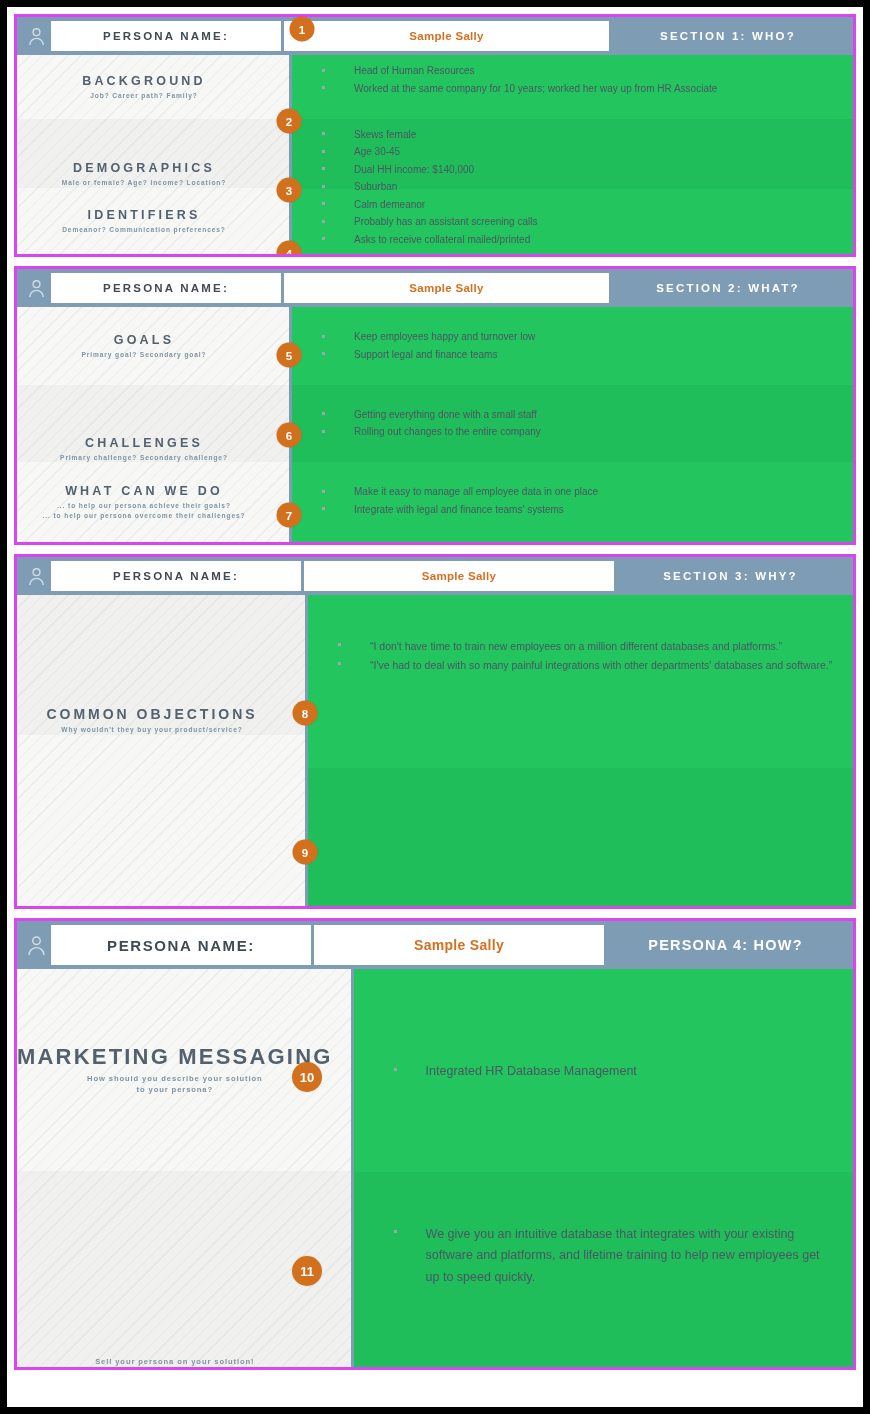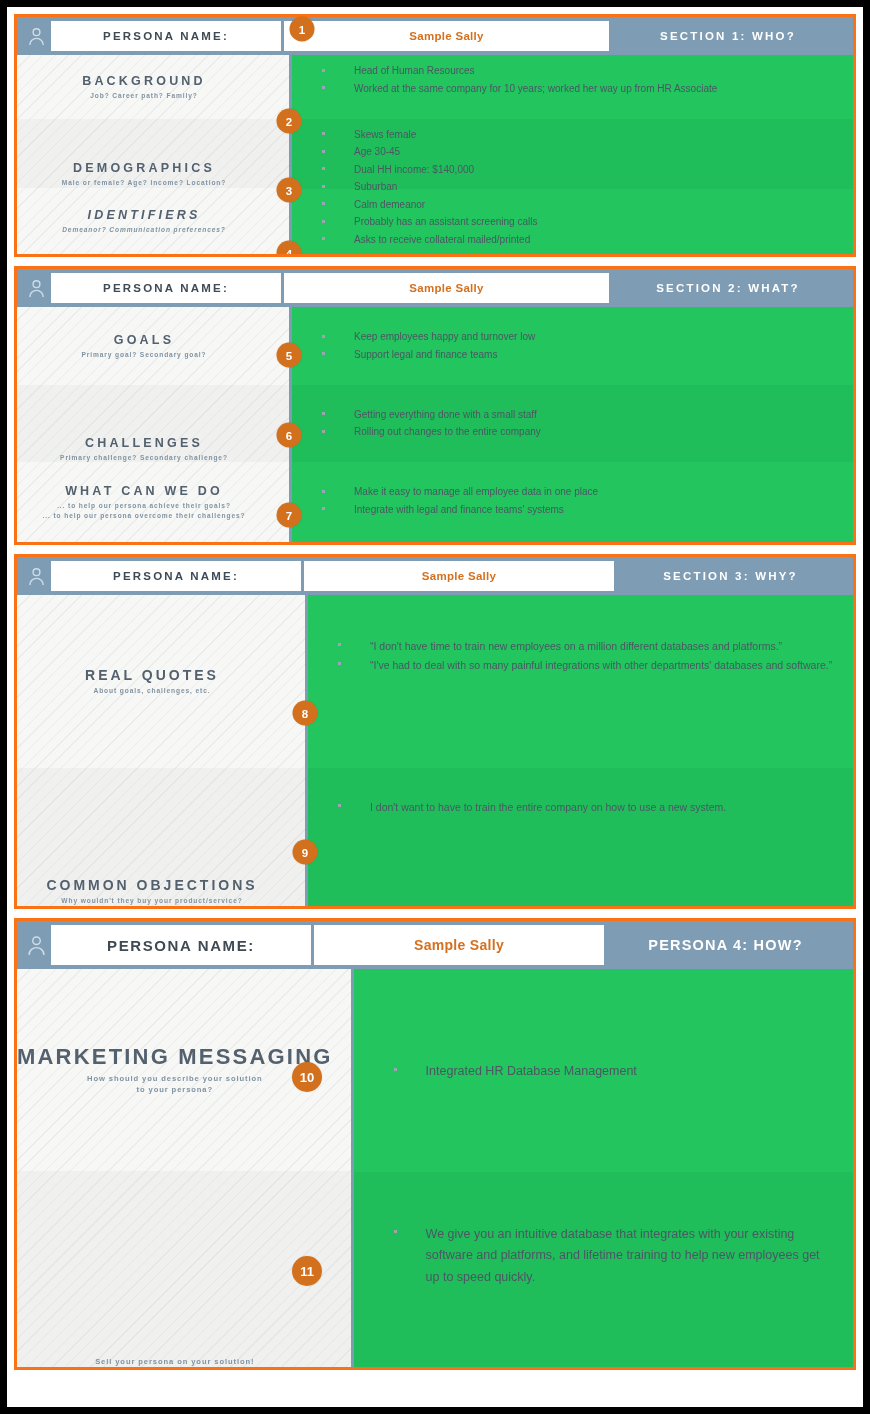--- a/index.html
+++ b/index.html
@@ -21,21 +21,21 @@
   .sheets{
     position:absolute;
     left:7px;right:7px;top:0;bottom:0;
     display:flex;flex-direction:column;
     gap:9px;
     padding-top:7px;
   }
   
   .card{
     box-sizing:border-box;
-    border:3px solid #f97316;
+    border:3px solid #d946ef;
     background:#fbfbfa;
     display:flex;flex-direction:column;
     overflow:hidden;
   }
   .card.s1{height:243px;}
   .card.s2{height:279px;}
   .card.s3{height:355px;}
   .card.s4{height:452px;}
 
   
@@ -204,21 +204,21 @@
               <div class="lbl-title">BACKGROUND</div>
               <div class="lbl-sub">Job? Career path? Family?</div>
             </div>
           </div>
           <div class="row alt" style="height:70px;">
             <div class="lbl-wrap">
               <div class="lbl-title">DEMOGRAPHICS</div>
               <div class="lbl-sub">Male or female? Age? Income? Location?</div>
             </div>
           </div>
-          <div class="row" style="height:68px;font-style:italic;">
+          <div class="row" style="height:68px;">
             <div class="lbl-wrap">
               <div class="lbl-title">IDENTIFIERS</div>
               <div class="lbl-sub">Demeanor? Communication preferences?</div>
             </div>
           </div>
         </div>
         <div class="contentcol">
           <div class="row" style="height:66px;padding-top:8px;">
             <ul class="bullets">
                 <li>Head of Human Resources</li>
@@ -313,43 +313,36 @@
             <circle cx="8.5" cy="5.2" r="3.4"></circle>
             <path d="M1.8 18c0-3.9 3-6.6 6.7-6.6S15.2 14.1 15.2 18"></path>
           </svg>
         </div>
         <div class="hdr-label">PERSONA NAME:</div>
         <div class="hdr-value">Sample Sally</div>
         <div class="hdr-section">SECTION 3: WHY?</div>
       </div>
       <div class="body divider-host">
         <div class="labelcol">
-          <div class="row" style="height:175px;">
-            <div class="lbl-wrap">
-              <div class="lbl-title">REAL QUOTES</div>
-              <div class="lbl-sub">About goals, challenges, etc.</div>
-            </div>
-          </div>
           <div class="row alt" style="height:140px;">
             <div class="lbl-wrap">
               <div class="lbl-title">COMMON OBJECTIONS</div>
               <div class="lbl-sub">Why wouldn't they buy your product/service?</div>
             </div>
           </div>
         </div>
         <div class="contentcol">
           <div class="row" style="height:175px;padding-top:42px;">
             <ul class="bullets">
                 <li>“I don't have time to train new employees on a million different databases and platforms.”</li>
                 <li>“I've had to deal with so many painful integrations with other departments' databases and software.”</li>
               </ul>
           </div>
           <div class="row alt" style="height:140px;padding-top:30px;">
             <ul class="bullets">
-                <li>I don't want to have to train the entire company on how to use a new system.</li>
               </ul>
           </div>
         </div>
         <div class="badge" style="left:288px;top:118px;">8</div>
         <div class="badge" style="left:288px;top:257px;">9</div>
       </div>
     </div>
 
     <div class="card s4">
       <div class="hdr">

